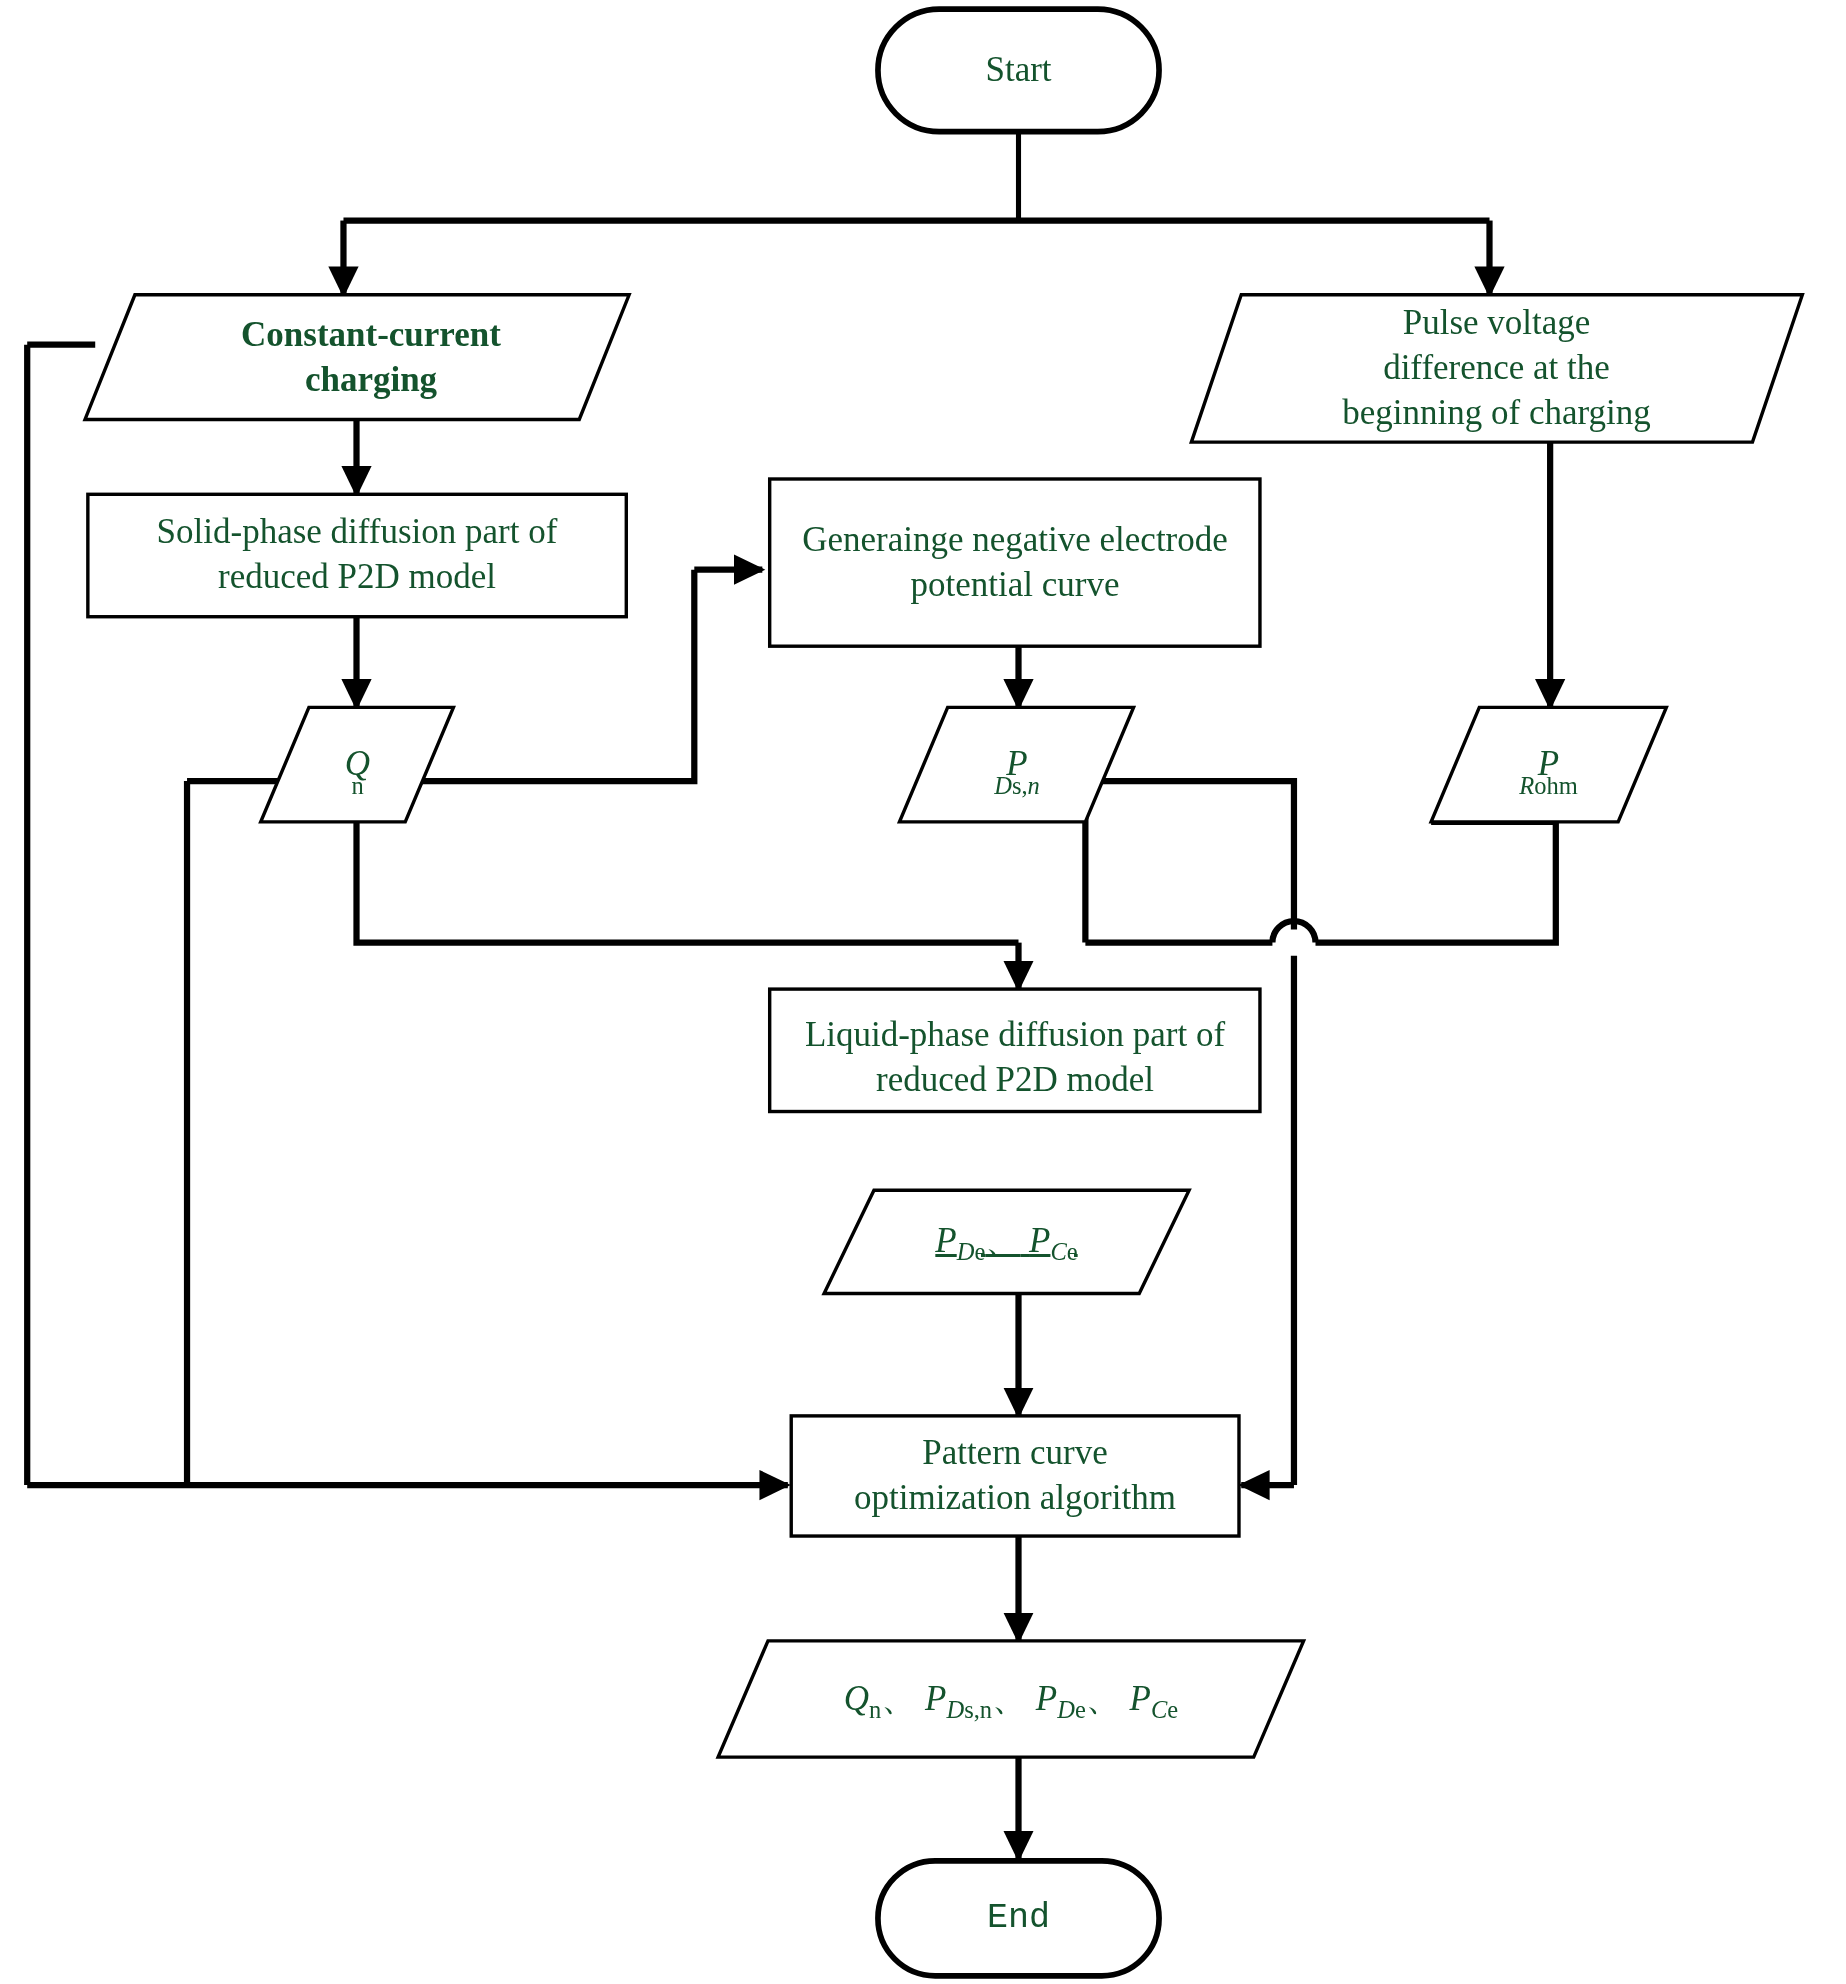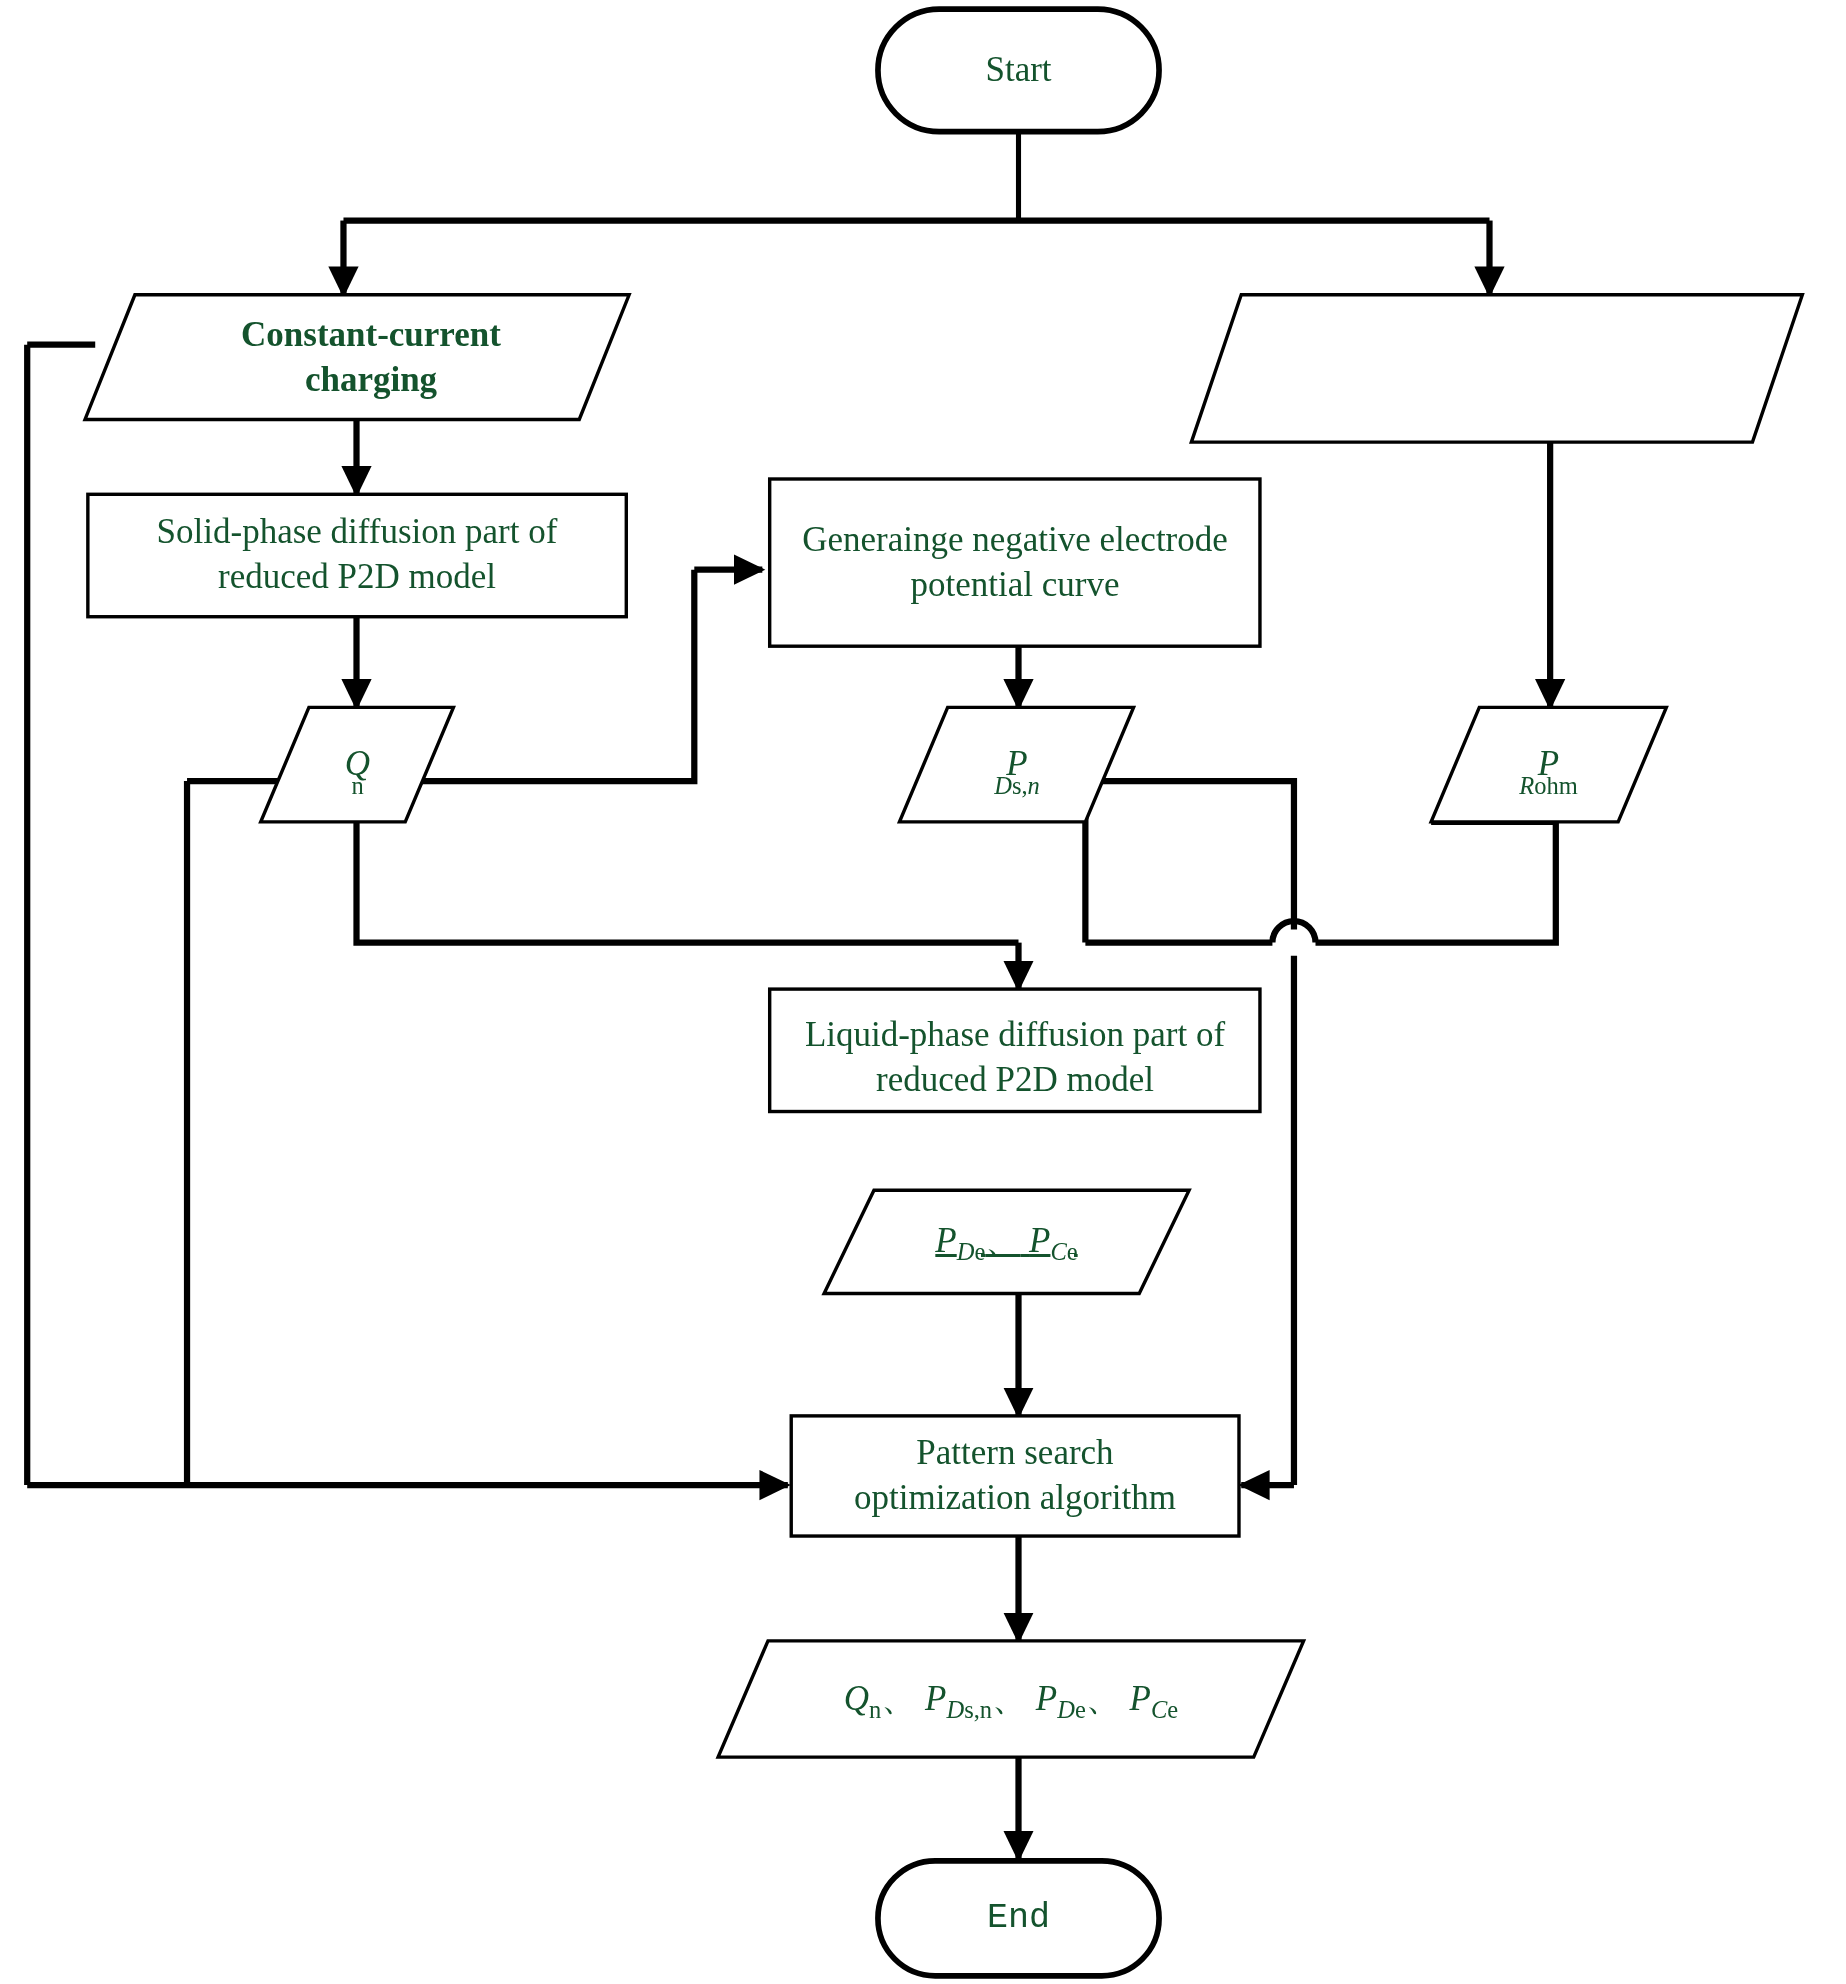--- a/index.html
+++ b/index.html
@@ -146,31 +146,34 @@
     <path class="shape-stroke" d="M 1355 2895 L 2300 2895 L 2212 3100 L 1267 3100 z"></path>
 
     <rect class="shape-stroke thick" x="1549" y="3283" width="496" height="203" rx="101" ry="101"></rect>
   </svg>
 
   <div class="node-text t-terminal" style="left:878px; top:9px; width:281px; height:122px;">Start</div>
 
   <div class="node-text t-body" style="left:102px; top:295px; width:538px; height:125px;font-weight:bold;">Constant-current
 charging</div>
 
+  <div class="node-text t-body" style="left:1202px; top:295px; width:589px; height:147px;">Pulse voltage
+difference at the
+beginning of charging</div>
 
   <div class="node-text t-body" style="left:88px; top:494px; width:538px; height:122px;">Solid-phase diffusion part of
 reduced P2D model</div>
 
   <div class="node-text t-body" style="left:770px; top:479px; width:490px; height:167px;">Generainge negative electrode
 potential curve</div>
 
   <div class="node-text t-body" style="left:770px; top:989px; width:490px; height:122px;margin-top:8px;">Liquid-phase diffusion part of
 reduced P2D model</div>
 
-  <div class="node-text t-body" style="left:791px; top:1416px; width:448px; height:120px;">Pattern search
+  <div class="node-text t-body" style="left:791px; top:1416px; width:448px; height:120px;">Pattern curve
 optimization algorithm</div>
 
   <div class="node-text t-terminal" style="left:878px; top:1861px; width:281px; height:115px;font-family:Liberation Mono, monospace;">End</div>
 
   <div class="node-text t-var" style="left:261px; top:707px; width:193px; height:114px;"><span class="mvar">Q</span><span class="msub"><span class="up">n</span></span></div>
 
   <div class="node-text t-var" style="left:900px; top:707px; width:234px; height:114px;"><span class="mvar">P</span><span class="msub"><span class="it">D</span><span class="up">s,</span><span class="it">n</span></span></div>
 
   <div class="node-text t-var" style="left:1431px; top:707px; width:235px; height:114px;"><span class="mvar">P</span><span class="msub"><span class="it">R</span><span class="up">ohm</span></span></div>
 

